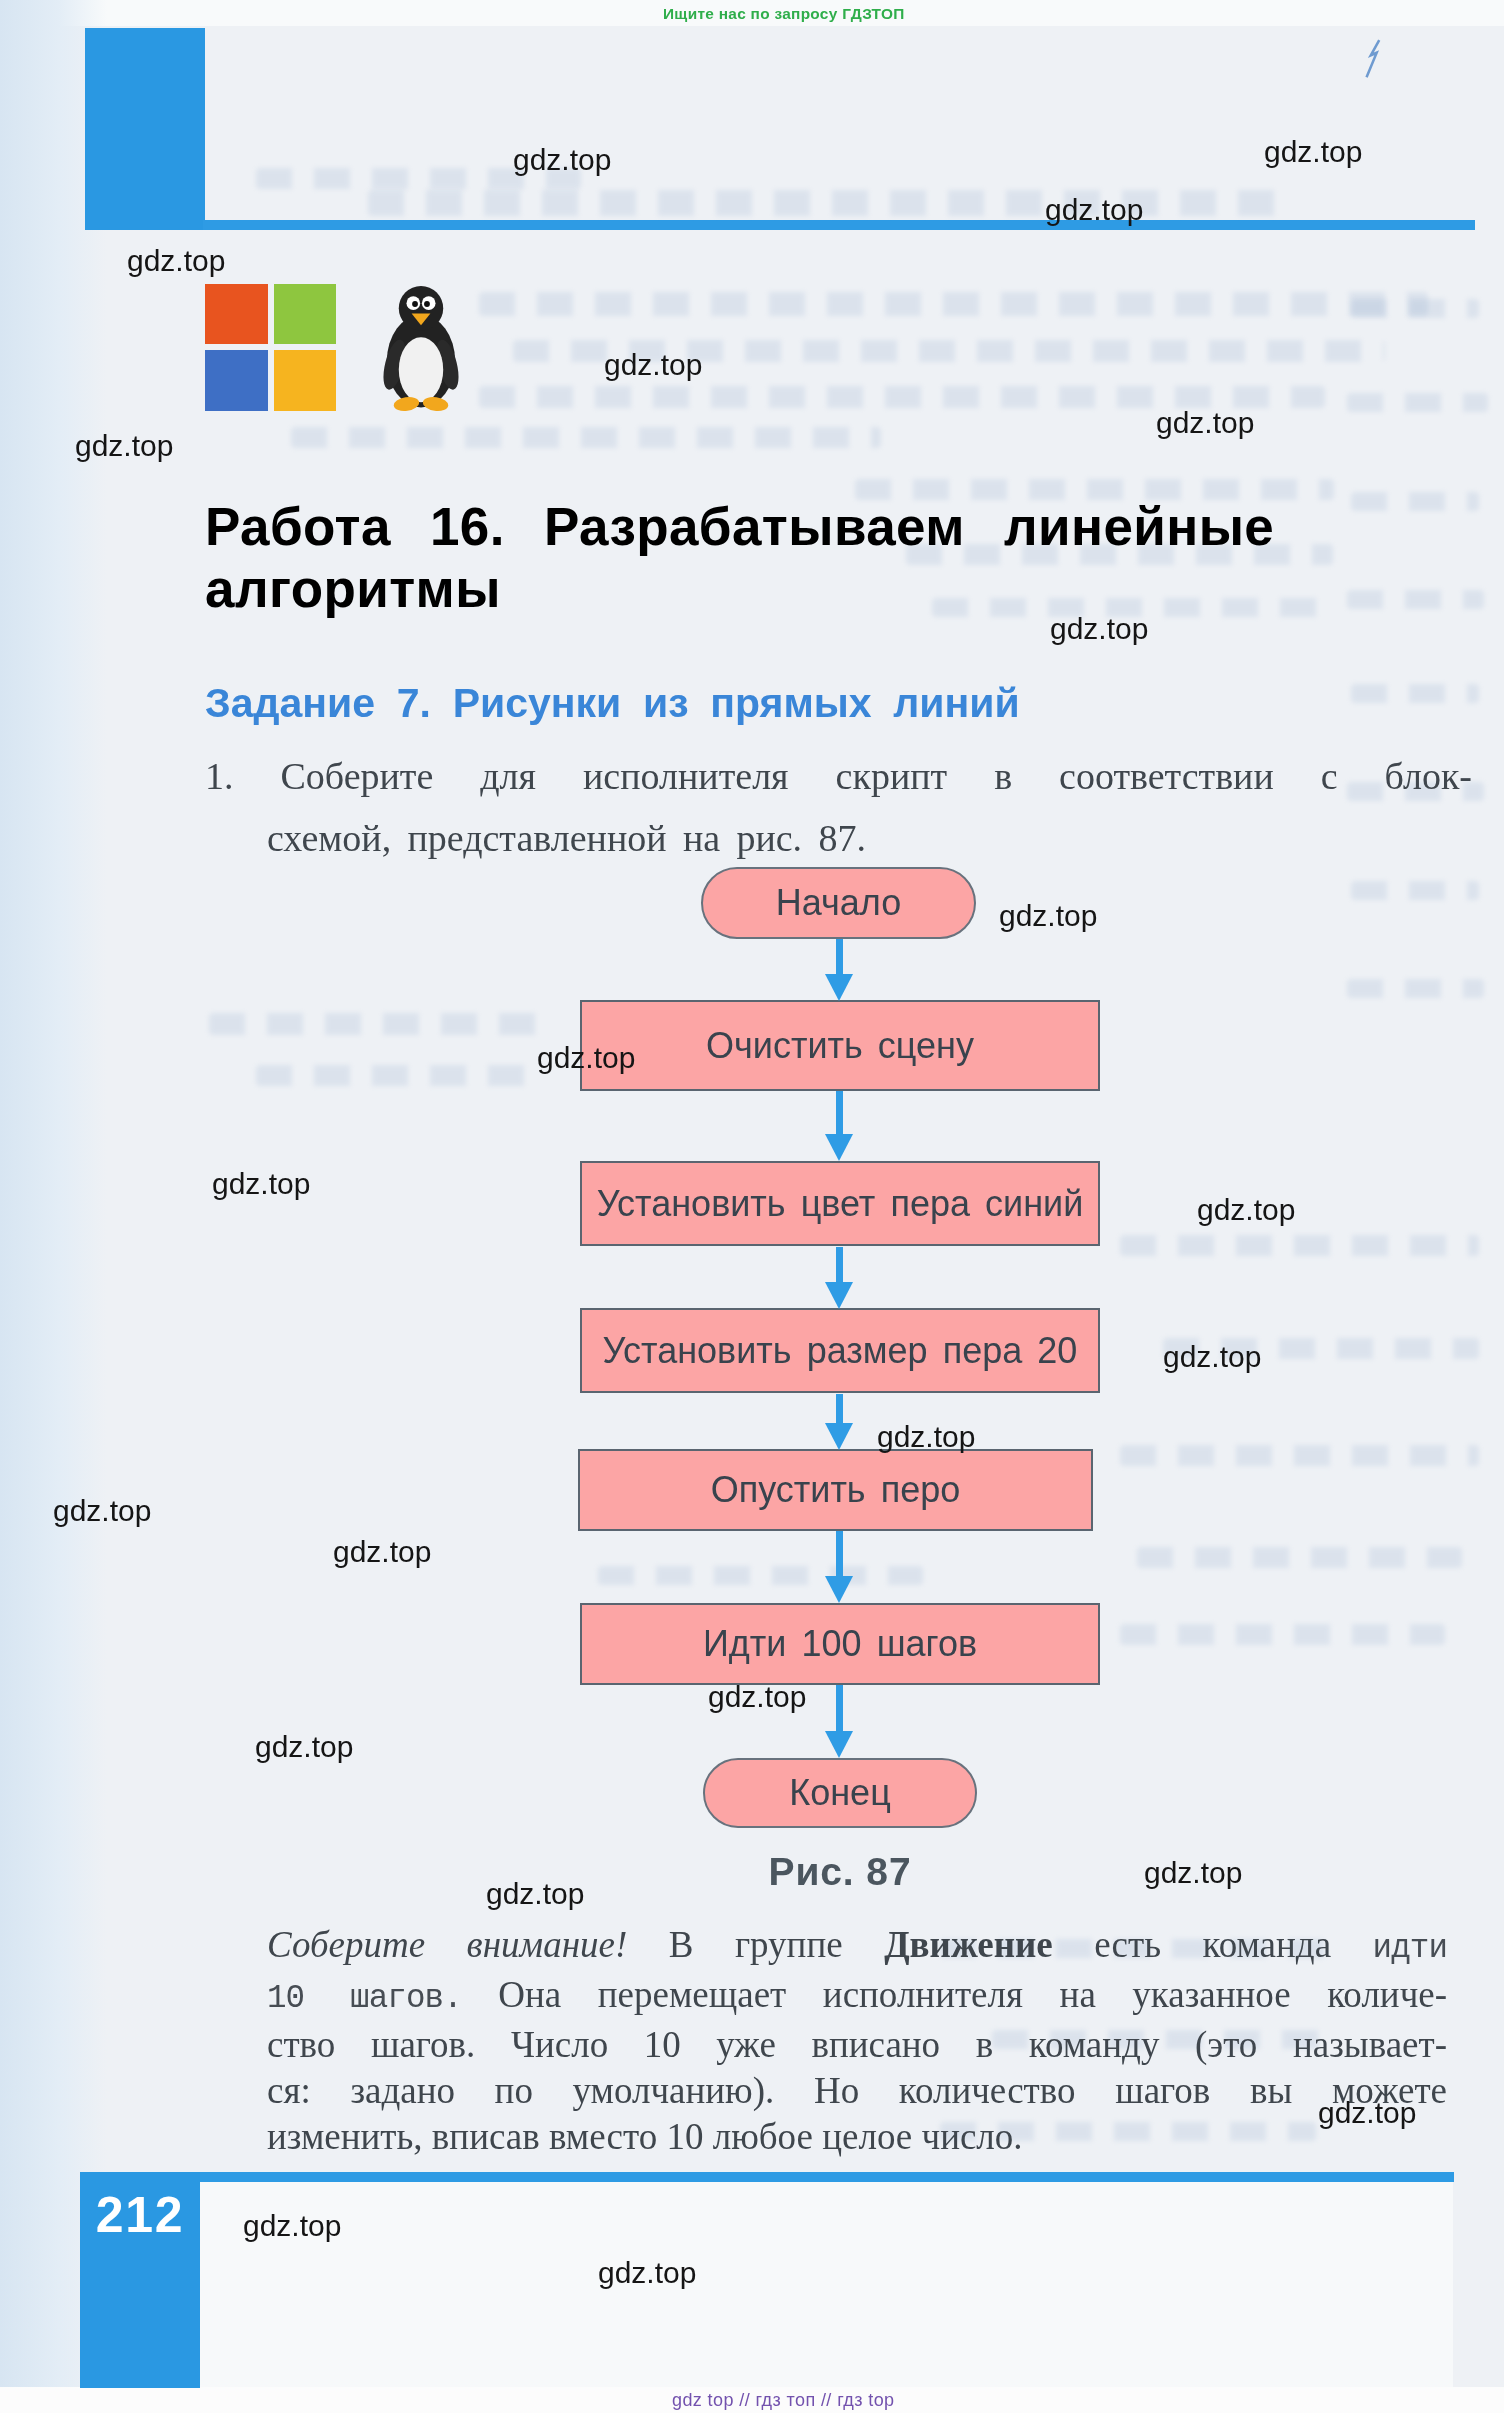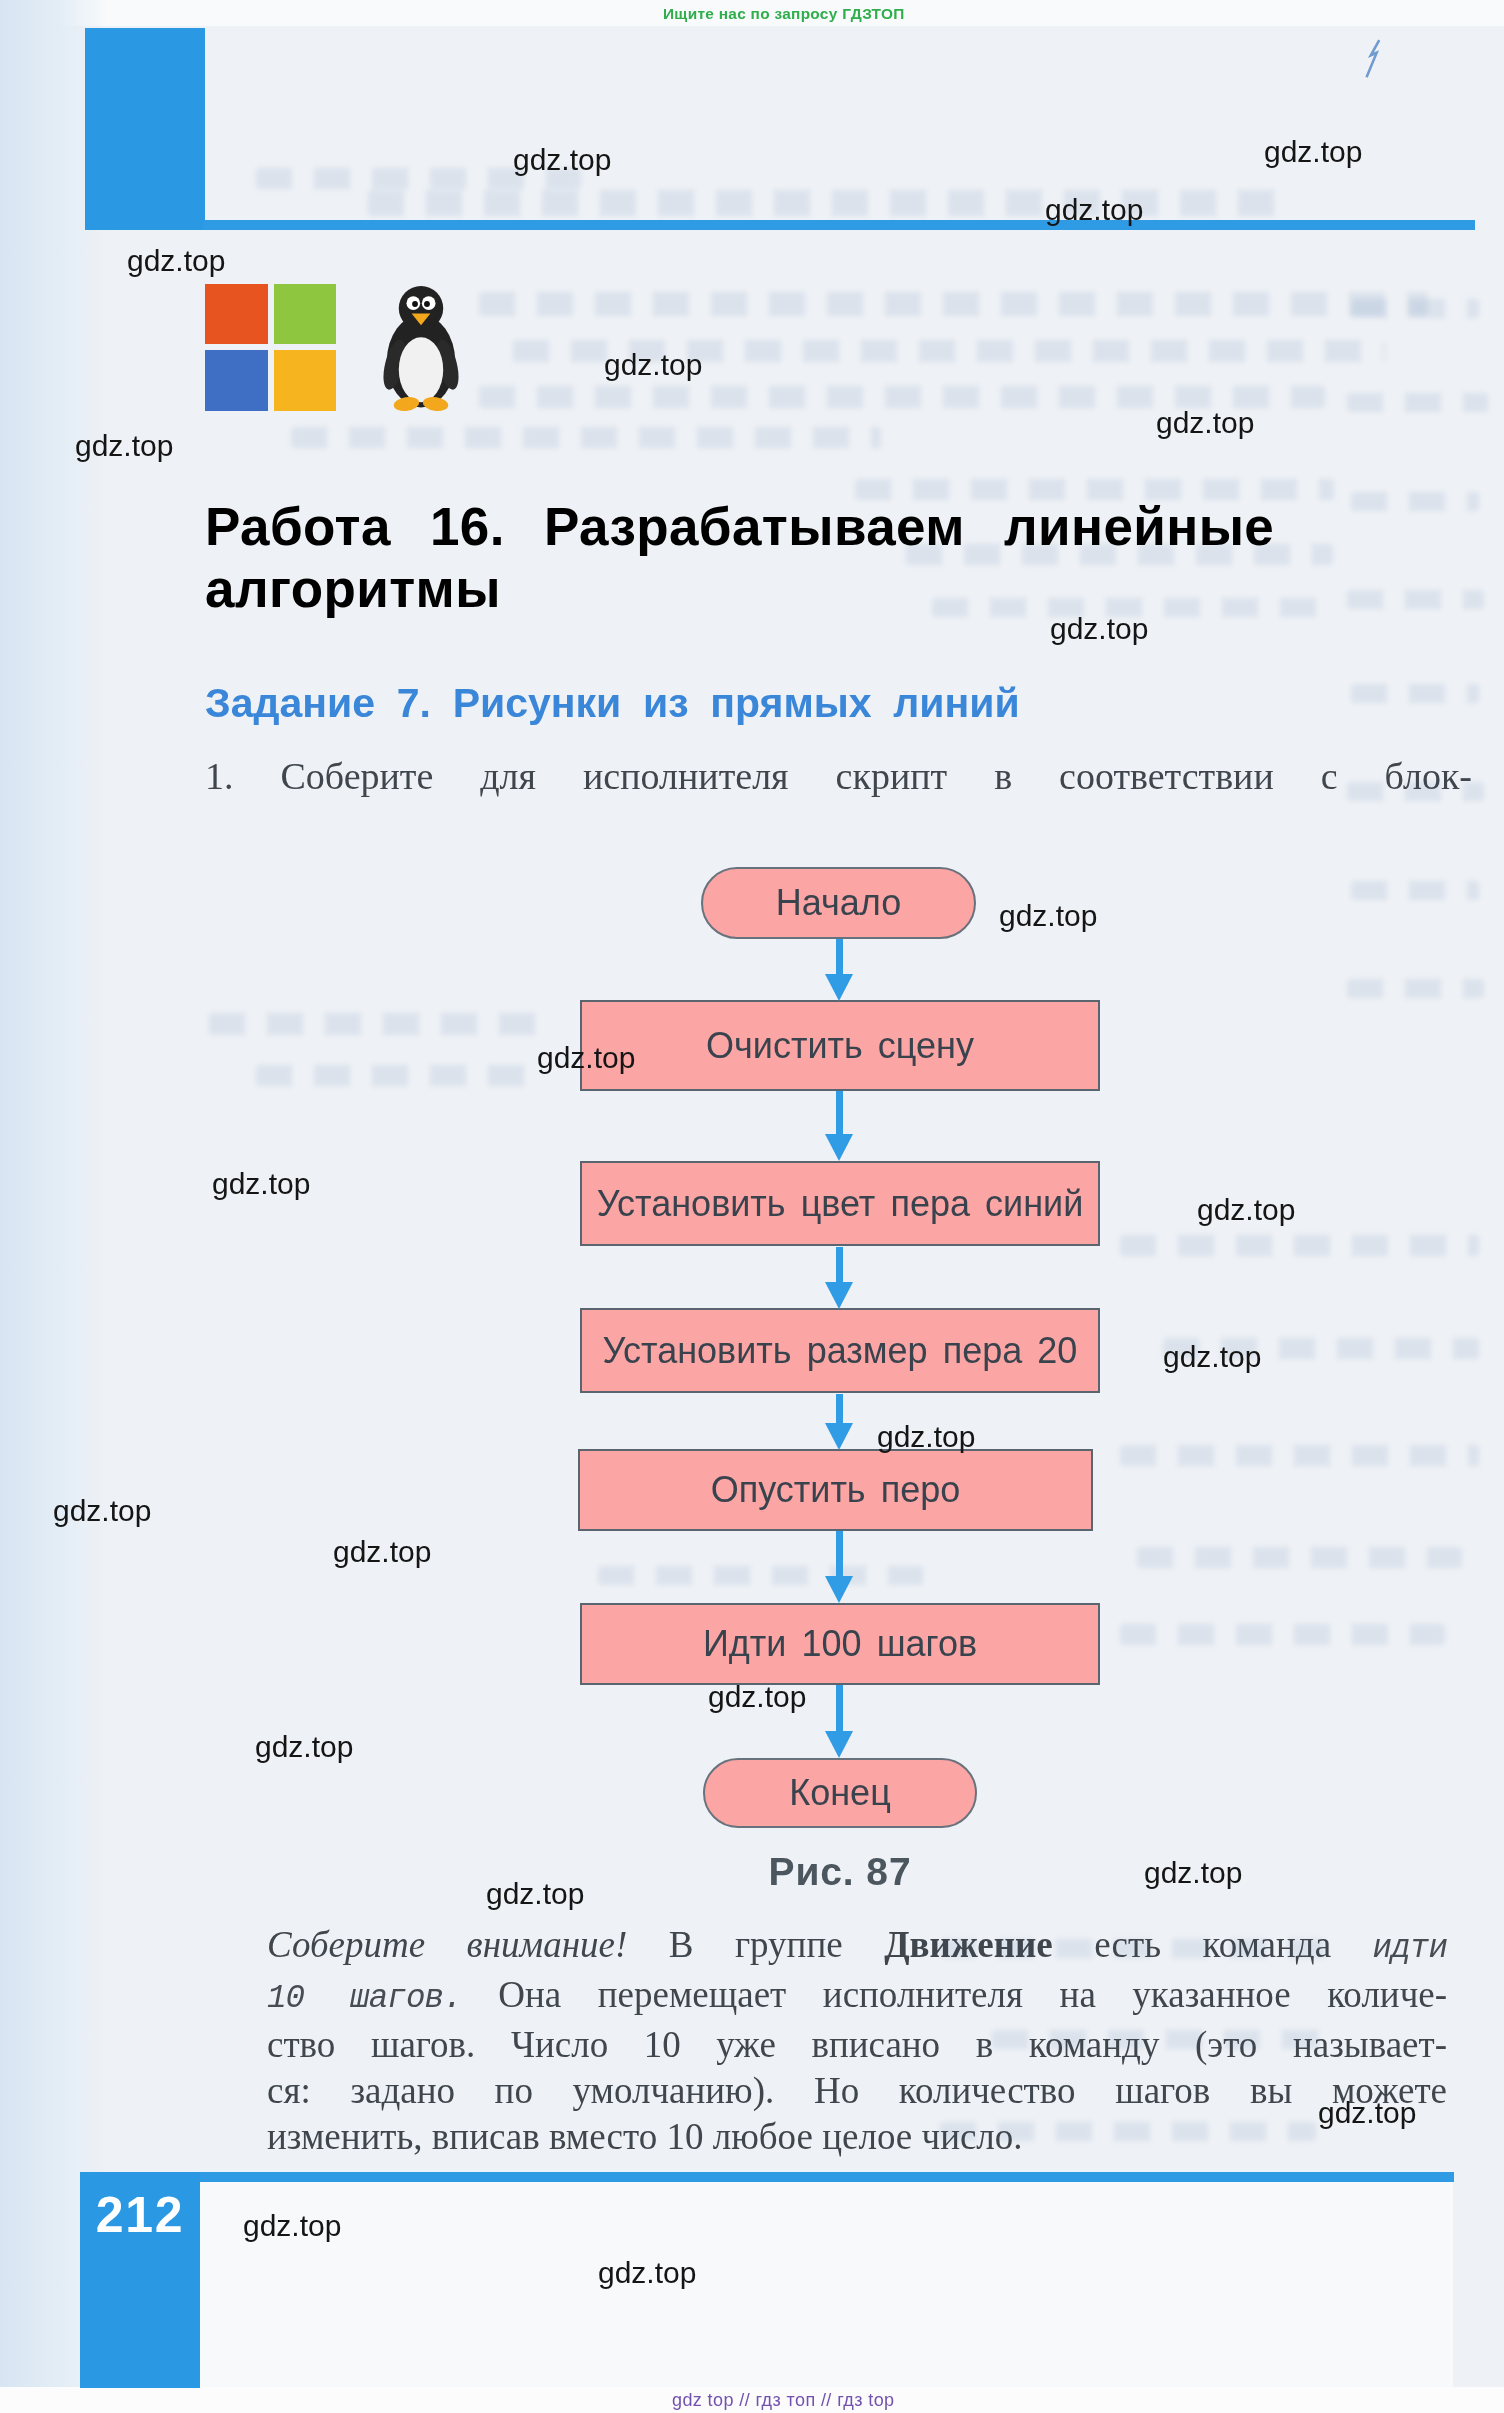--- a/index.html
+++ b/index.html
@@ -46,21 +46,21 @@
   .arrow .head{position:absolute;left:0;bottom:0;width:0;height:0;
       border-left:14.5px solid transparent;border-right:14.5px solid transparent;border-top:27px solid #2f9ce5;}
   #fig-caption{left:580px;top:1850px;width:520px;text-align:center;color:#4b565f;
       font-weight:bold;font-size:39px;letter-spacing:0.9px;}
   
   #note{left:267px;top:1922px;width:1180px;font-size:37px;line-height:46px;}
   .note-line{text-align:justify;text-align-last:justify;white-space:normal;}
   .note-line.last{text-align-last:left;}
   .seg-i{font-style:italic;}
   .seg-b{font-weight:bold;}
-  .seg-c{font-family:"Liberation Mono",monospace;font-size:32.5px;color:#474d54;letter-spacing:-0.9px;font-style:italic;}
+  .seg-c{font-family:"Liberation Mono",monospace;font-size:32.5px;color:#474d54;letter-spacing:-0.9px;}
   #ink-speck{left:1364px;top:38px;}
 </style>
 </head>
 <body>
 
 <div id="page">
 
   <div class="abs" id="top-band"></div>
   <div class="abs" id="left-strip"></div>
   <div class="abs" id="bottom-band"></div>
@@ -129,20 +129,21 @@
     </svg>
   </div>
 
   <div class="abs" id="work-title">
     <div>Работа 16. Разрабатываем линейные</div>
     <div>алгоритмы</div>
   </div>
   <div class="abs" id="task-subtitle">Задание 7. Рисунки из прямых линий</div>
 
   <div class="abs serif" id="task-line1">1. Соберите для исполнителя скрипт в соответствии с блок-</div>
+  <div class="abs serif" id="task-line2">схемой, представленной на рис. 87.</div>
 
   <div id="flowchart">
       <div class="flow-node terminator" style="left: 701px; top: 867px; width: 275px; height: 72px;">Начало</div>
       <div class="flow-node process" style="left: 580px; top: 1000px; width: 520px; height: 91px;">Очистить сцену</div>
       <div class="arrow" style="left: 825px; top: 939px; height: 62px;">
         <div class="shaft" style="height: 38px;"></div>
         <div class="head"></div>
       </div>
       <div class="flow-node process" style="left: 580px; top: 1161px; width: 520px; height: 85px;">Установить цвет пера синий</div>
       <div class="arrow" style="left: 825px; top: 1091px; height: 70px;">

